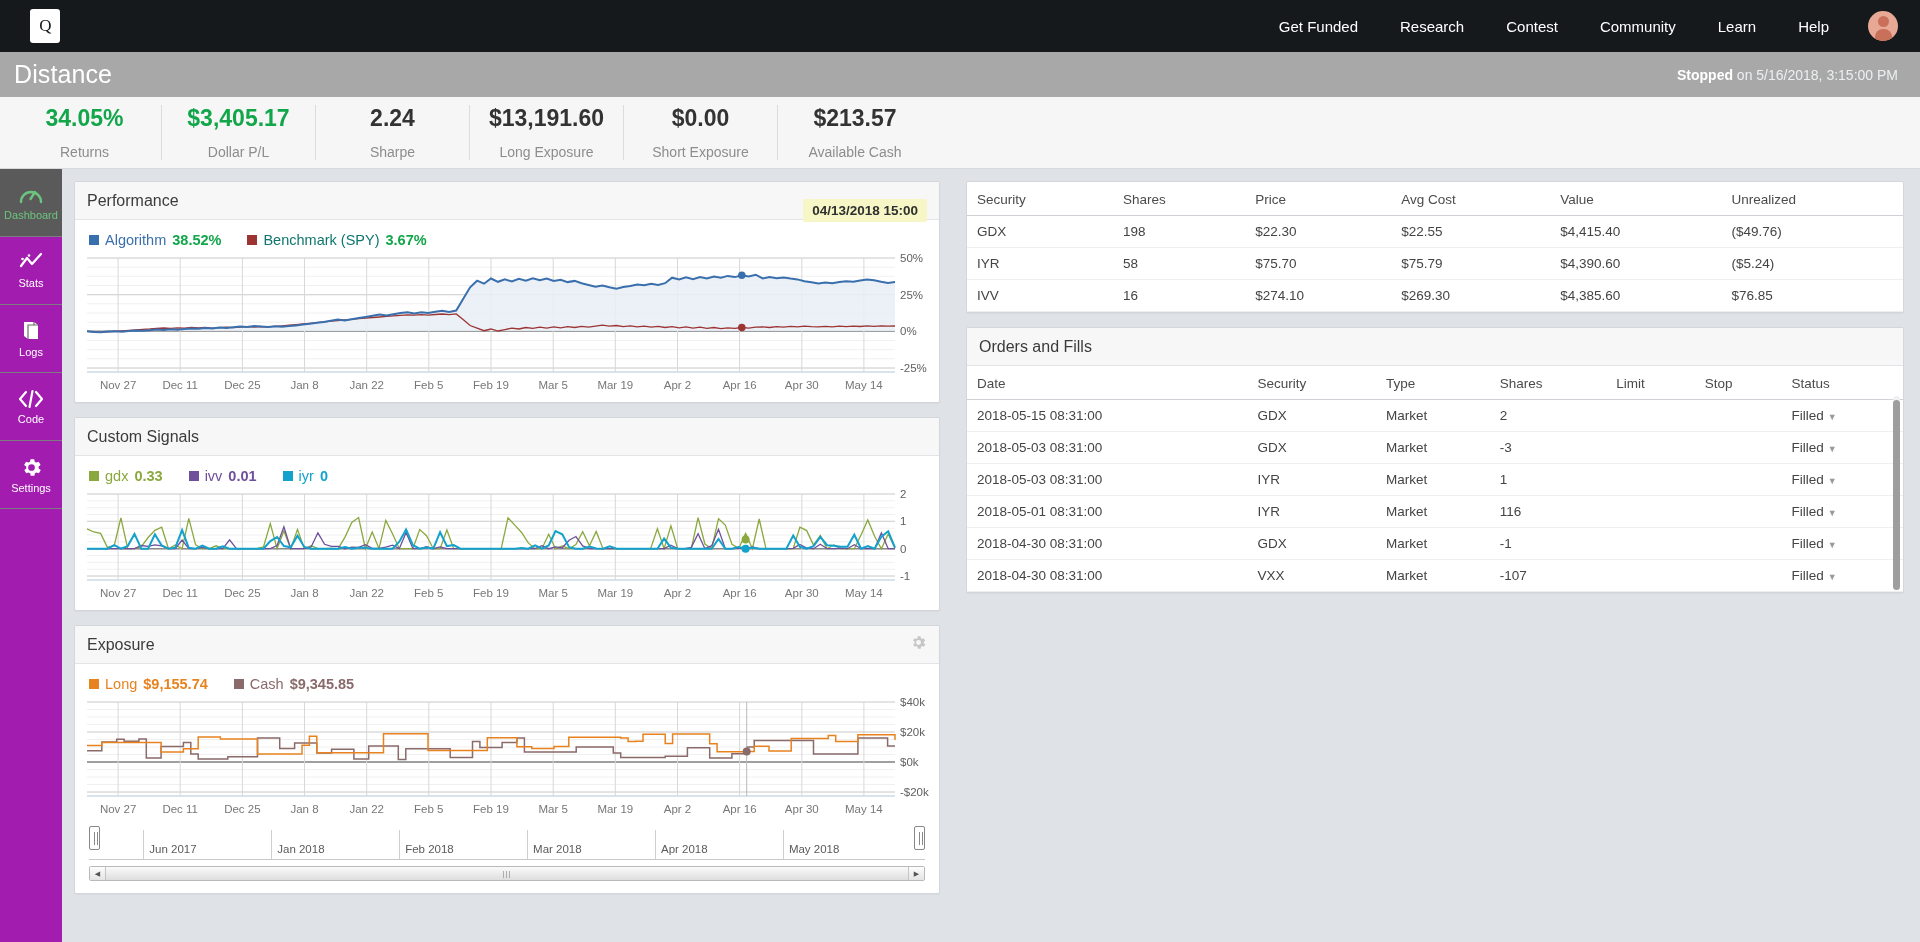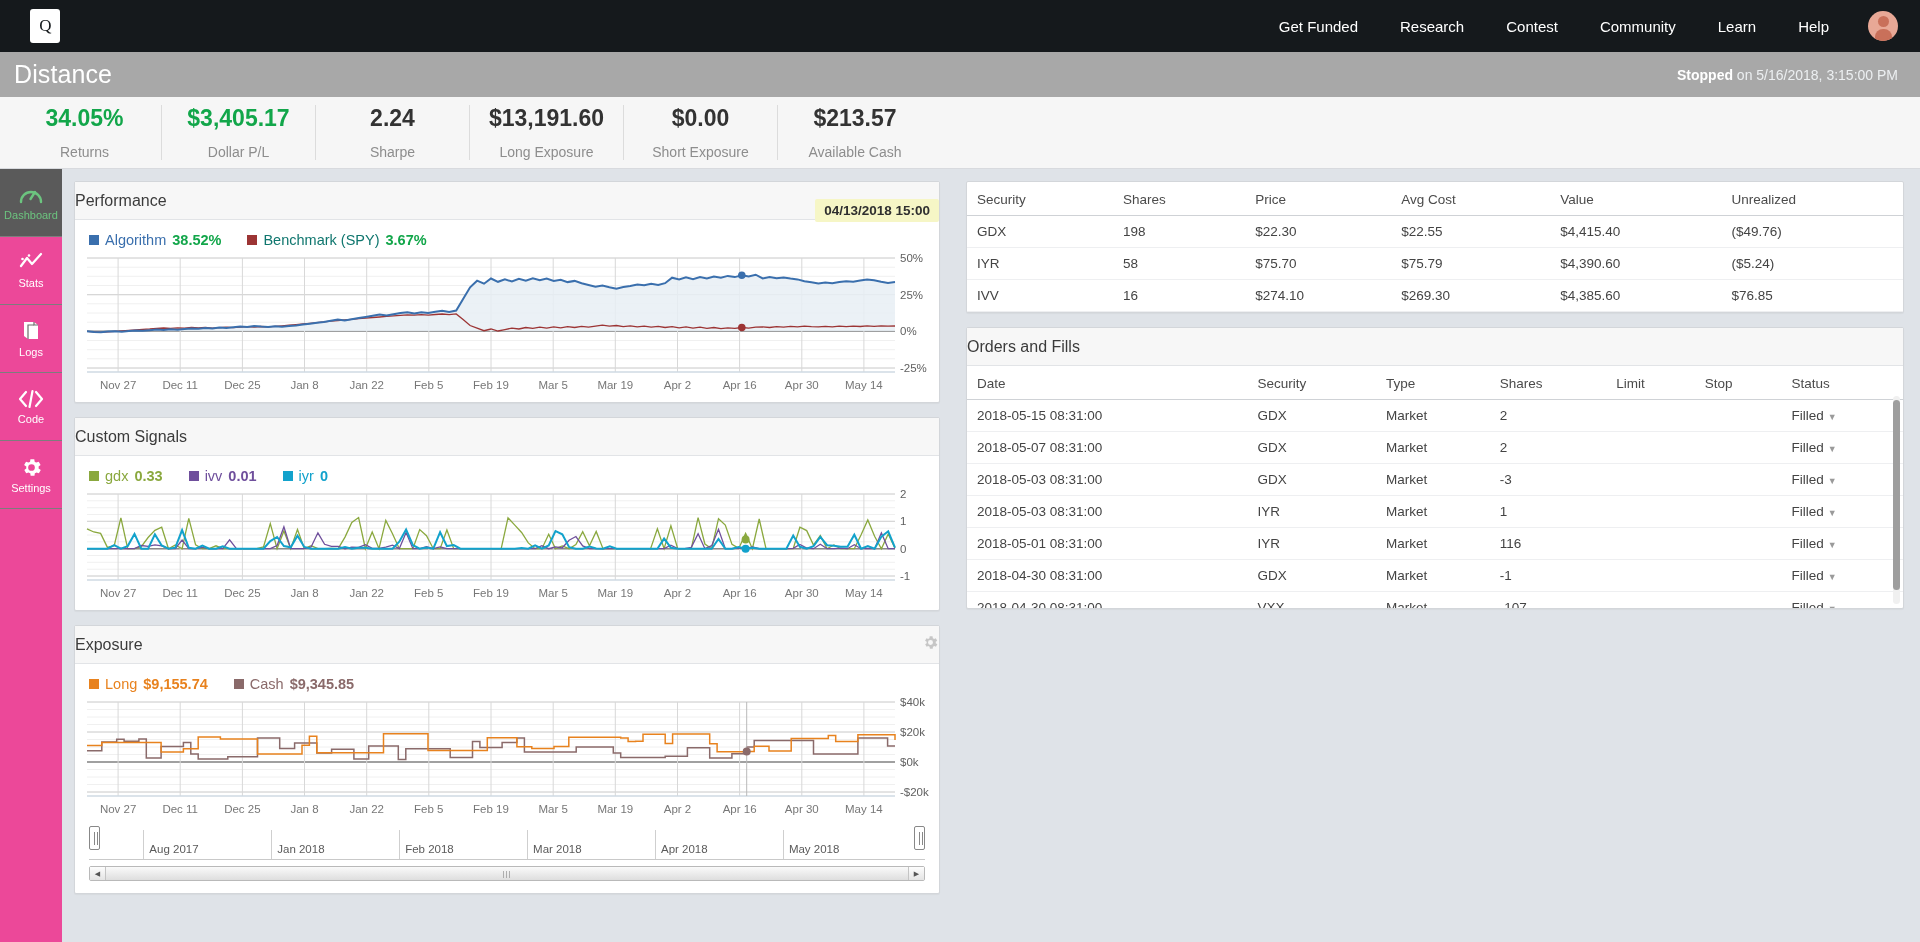--- a/index.html
+++ b/index.html
@@ -66,21 +66,21 @@
     border-right: 1px solid #dcdcdc;
   }
   .stat:last-child { border-right: 0; }
   .stat-val { font-size: 23px; font-weight: 700; color: #333; line-height: 1.15; }
   .stat-val.green { color: #12a64a; }
   .stat-lbl { font-size: 14px; color: #8d8d8d; margin-top: 12px; }
 
   
   .body-wrap { display: flex; height: 773px; }
   .sidebar {
-    width: 62px; background: #ec4899; flex: 0 0 62px;
+    width: 62px; background: #a21caf; flex: 0 0 62px;
     display: flex; flex-direction: column;
   }
   .side-item {
     height: 68px; display: flex; flex-direction: column;
     align-items: center; justify-content: center; gap: 3px;
     color: #fff; font-size: 11px; cursor: pointer;
     border-bottom: 1px solid #7d7d7d;
   }
   .side-item.active { background: #5a5a5a; color: #6cc47f; }
   .side-item svg { display: block; }
@@ -90,21 +90,21 @@
   .col-right { flex: 1; padding: 0 16px 0 14px; }
 
   
   .panel {
     background: #fff; border: 1px solid #d3d6da;
     border-radius: 2px; margin-bottom: 14px;
     box-shadow: 0 1px 1px rgba(0,0,0,.04);
   }
   .panel-head {
     height: 38px; background: #f7f7f7; border-bottom: 1px solid #e2e4e7;
-    display: flex; align-items: center; padding: 0 0;
+    display: flex; align-items: center; padding: 0 12px;
   }
   .panel-title { font-size: 16px; color: #3b3b3b; font-weight: 400; }
   .panel-count { font-size: 14px; color: #9a9a9a; margin-left: 7px; }
   .date-chip {
     margin-left: auto; background: #f6f6c6; color: #2f2f2f;
     font-size: 13.5px; font-weight: 700; padding: 4px 9px; border-radius: 2px; margin-top: 20px;
   }
   .gear-btn { margin-left: auto; cursor: pointer; opacity: .45; }
 
   
@@ -521,21 +521,21 @@
               <line x1="12" y1="100" x2="820" y2="100" stroke="#cfdae3" stroke-width="1.5"></line>
               <path d="M12 54.8 L19.4 54.8 L19.4 54.8 L26.8 54.8 L26.8 45.9 L34.2 45.9 L34.2 45.9 L41.7 45.9 L41.7 43.2 L49.1 43.2 L49.1 45.2 L56.5 45.2 L56.5 45.2 L63.9 45.2 L63.9 43.0 L71.3 43.0 L71.3 61.9 L78.7 61.9 L78.7 61.9 L86.1 61.9 L86.1 50.4 L93.5 50.4 L93.5 50.4 L101.0 50.4 L101.0 50.4 L108.4 50.4 L108.4 46.6 L115.8 46.6 L115.8 58.0 L123.2 58.0 L123.2 63.1 L130.6 63.1 L130.6 63.1 L138.0 63.1 L138.0 63.1 L145.4 63.1 L145.4 63.1 L152.8 63.1 L152.8 60.7 L160.3 60.7 L160.3 60.7 L167.7 60.7 L167.7 60.7 L175.1 60.7 L175.1 60.7 L182.5 60.7 L182.5 41.9 L189.9 41.9 L189.9 41.9 L197.3 41.9 L197.3 41.9 L204.7 41.9 L204.7 52.6 L212.1 52.6 L212.1 52.6 L219.6 52.6 L219.6 46.9 L227.0 46.9 L227.0 46.9 L234.4 46.9 L234.4 46.9 L241.8 46.9 L241.8 57.0 L249.2 57.0 L249.2 57.0 L256.6 57.0 L256.6 53.3 L264.0 53.3 L264.0 53.3 L271.4 53.3 L271.4 53.3 L278.9 53.3 L278.9 63.0 L286.3 63.0 L286.3 63.0 L293.7 63.0 L293.7 49.9 L301.1 49.9 L301.1 49.9 L308.5 49.9 L308.5 49.9 L315.9 49.9 L315.9 49.9 L323.3 49.9 L323.3 63.5 L330.8 63.5 L330.8 52.8 L338.2 52.8 L338.2 52.8 L345.6 52.8 L345.6 52.8 L353.0 52.8 L353.0 52.8 L360.4 52.8 L360.4 52.8 L367.8 52.8 L367.8 52.8 L375.2 52.8 L375.2 61.5 L382.6 61.5 L382.6 61.5 L390.1 61.5 L390.1 61.5 L397.5 61.5 L397.5 45.4 L404.9 45.4 L404.9 51.5 L412.3 51.5 L412.3 51.5 L419.7 51.5 L419.7 51.5 L427.1 51.5 L427.1 46.5 L434.5 46.5 L434.5 46.5 L441.9 46.5 L441.9 41.9 L449.4 41.9 L449.4 56.0 L456.8 56.0 L456.8 56.0 L464.2 56.0 L464.2 56.0 L471.6 56.0 L471.6 56.0 L479.0 56.0 L479.0 56.0 L486.4 56.0 L486.4 56.0 L493.8 56.0 L493.8 56.0 L501.2 56.0 L501.2 50.9 L508.7 50.9 L508.7 50.9 L516.1 50.9 L516.1 50.9 L523.5 50.9 L523.5 50.9 L530.9 50.9 L530.9 50.9 L538.3 50.9 L538.3 57.0 L545.7 57.0 L545.7 61.4 L553.1 61.4 L553.1 61.4 L560.6 61.4 L560.6 61.4 L568.0 61.4 L568.0 61.4 L575.4 61.4 L575.4 61.4 L582.8 61.4 L582.8 61.4 L590.2 61.4 L590.2 60.2 L597.6 60.2 L597.6 60.2 L605.0 60.2 L605.0 60.2 L612.4 60.2 L612.4 51.7 L619.9 51.7 L619.9 51.7 L627.3 51.7 L627.3 51.7 L634.7 51.7 L634.7 61.9 L642.1 61.9 L642.1 61.9 L649.5 61.9 L649.5 61.9 L656.9 61.9 L656.9 57.7 L664.3 57.7 L664.3 57.7 L671.7 57.7 L671.7 51.0 L679.2 51.0 L679.2 44.6 L686.6 44.6 L686.6 44.6 L694.0 44.6 L694.0 44.6 L701.4 44.6 L701.4 44.6 L708.8 44.6 L708.8 44.6 L716.2 44.6 L716.2 44.6 L723.6 44.6 L723.6 44.6 L731.0 44.6 L731.0 44.6 L738.5 44.6 L738.5 57.9 L745.9 57.9 L745.9 57.9 L753.3 57.9 L753.3 57.9 L760.7 57.9 L760.7 57.9 L768.1 57.9 L768.1 57.9 L775.5 57.9 L775.5 57.9 L782.9 57.9 L782.9 42.1 L790.3 42.1 L790.3 42.1 L797.8 42.1 L797.8 42.1 L805.2 42.1 L805.2 42.1 L812.6 42.1 L812.6 49.9 L820.0 49.9 L820.0 49.9" fill="none" stroke="#8a6a6a" stroke-width="1.5"></path>
               <path d="M12 49.5 L19.4 49.5 L19.4 49.5 L26.8 49.5 L26.8 46.5 L34.2 46.5 L34.2 46.5 L41.7 46.5 L41.7 46.5 L49.1 46.5 L49.1 46.5 L56.5 46.5 L56.5 46.5 L63.9 46.5 L63.9 46.5 L71.3 46.5 L71.3 46.5 L78.7 46.5 L78.7 46.5 L86.1 46.5 L86.1 56.0 L93.5 56.0 L93.5 56.0 L101.0 56.0 L101.0 56.0 L108.4 56.0 L108.4 52.7 L115.8 52.7 L115.8 52.7 L123.2 52.7 L123.2 40.9 L130.6 40.9 L130.6 40.9 L138.0 40.9 L138.0 40.9 L145.4 40.9 L145.4 43.0 L152.8 43.0 L152.8 43.0 L160.3 43.0 L160.3 43.0 L167.7 43.0 L167.7 43.0 L175.1 43.0 L175.1 43.0 L182.5 43.0 L182.5 58.0 L189.9 58.0 L189.9 58.0 L197.3 58.0 L197.3 58.0 L204.7 58.0 L204.7 58.0 L212.1 58.0 L212.1 58.0 L219.6 58.0 L219.6 58.0 L227.0 58.0 L227.0 49.2 L234.4 49.2 L234.4 40.3 L241.8 40.3 L241.8 56.7 L249.2 56.7 L249.2 56.7 L256.6 56.7 L256.6 56.7 L264.0 56.7 L264.0 56.7 L271.4 56.7 L271.4 56.7 L278.9 56.7 L278.9 56.7 L286.3 56.7 L286.3 56.7 L293.7 56.7 L293.7 56.7 L301.1 56.7 L301.1 56.7 L308.5 56.7 L308.5 37.7 L315.9 37.7 L315.9 37.7 L323.3 37.7 L323.3 37.7 L330.8 37.7 L330.8 37.7 L338.2 37.7 L338.2 37.7 L345.6 37.7 L345.6 37.7 L353.0 37.7 L353.0 54.6 L360.4 54.6 L360.4 54.6 L367.8 54.6 L367.8 54.6 L375.2 54.6 L375.2 54.6 L382.6 54.6 L382.6 54.6 L390.1 54.6 L390.1 54.6 L397.5 54.6 L397.5 54.6 L404.9 54.6 L404.9 54.6 L412.3 54.6 L412.3 41.8 L419.7 41.8 L419.7 41.8 L427.1 41.8 L427.1 41.8 L434.5 41.8 L434.5 41.8 L441.9 41.8 L441.9 50.8 L449.4 50.8 L449.4 50.8 L456.8 50.8 L456.8 52.4 L464.2 52.4 L464.2 52.4 L471.6 52.4 L471.6 52.4 L479.0 52.4 L479.0 50.4 L486.4 50.4 L486.4 50.4 L493.8 50.4 L493.8 41.3 L501.2 41.3 L501.2 41.3 L508.7 41.3 L508.7 41.3 L516.1 41.3 L516.1 41.3 L523.5 41.3 L523.5 41.3 L530.9 41.3 L530.9 41.3 L538.3 41.3 L538.3 41.3 L545.7 41.3 L545.7 42.0 L553.1 42.0 L553.1 45.6 L560.6 45.6 L560.6 45.3 L568.0 45.3 L568.0 38.3 L575.4 38.3 L575.4 38.3 L582.8 38.3 L582.8 38.3 L590.2 38.3 L590.2 47.4 L597.6 47.4 L597.6 38.0 L605.0 38.0 L605.0 38.0 L612.4 38.0 L612.4 38.0 L619.9 38.0 L619.9 38.0 L627.3 38.0 L627.3 38.0 L634.7 38.0 L634.7 47.7 L642.1 47.7 L642.1 55.8 L649.5 55.8 L649.5 55.8 L656.9 55.8 L656.9 55.8 L664.3 55.8 L664.3 55.8 L671.7 55.8 L671.7 55.4 L679.2 55.4 L679.2 50.3 L686.6 50.3 L686.6 50.3 L694.0 50.3 L694.0 55.0 L701.4 55.0 L701.4 55.0 L708.8 55.0 L708.8 55.0 L716.2 55.0 L716.2 42.4 L723.6 42.4 L723.6 42.4 L731.0 42.4 L731.0 42.4 L738.5 42.4 L738.5 42.4 L745.9 42.4 L745.9 42.4 L753.3 42.4 L753.3 39.5 L760.7 39.5 L760.7 45.6 L768.1 45.6 L768.1 45.6 L775.5 45.6 L775.5 45.6 L782.9 45.6 L782.9 38.8 L790.3 38.8 L790.3 38.8 L797.8 38.8 L797.8 38.8 L805.2 38.8 L805.2 38.8 L812.6 38.8 L812.6 38.8 L820.0 38.8 L820.0 43.9" fill="none" stroke="#e8821e" stroke-width="1.5"></path>
               <line x1="671.7" y1="6" x2="671.7" y2="100" stroke="#b9b9b9" stroke-width="1"></line>
               <circle cx="671.7" cy="55.4" r="4" fill="#8a6a6a"></circle>
             </svg>
           </div>
 
         <div class="navigator">
           <div class="nav-band" id="nav-band">
-              <div class="nav-tick" style="left: 6.5%;">Aug 2017</div>
+              <div class="nav-tick" style="left: 6.5%;">Jun 2017</div>
               <div class="nav-tick" style="left: 21.8%;">Jan 2018</div>
               <div class="nav-tick" style="left: 37.1%;">Feb 2018</div>
               <div class="nav-tick" style="left: 52.4%;">Mar 2018</div>
               <div class="nav-tick" style="left: 67.7%;">Apr 2018</div>
               <div class="nav-tick" style="left: 83%;">May 2018</div>
               <div class="nav-handle" style="left: 0px;"></div>
               <div class="nav-handle" style="left: calc(100% - 11px);"></div>
             </div>
           <div class="hscroll">
             <div class="hs-btn">◀</div>
@@ -610,29 +610,20 @@
                 <tr>
                   <td>2018-05-15 08:31:00</td>
                   <td>GDX</td>
                   <td>Market</td>
                   <td>2</td>
                   <td></td>
                   <td></td>
                   <td class="status-cell"><span>Filled</span><span class="caret">▼</span></td>
                 </tr>
                 <tr>
-                  <td>2018-05-07 08:31:00</td>
-                  <td>GDX</td>
-                  <td>Market</td>
-                  <td>2</td>
-                  <td></td>
-                  <td></td>
-                  <td class="status-cell"><span>Filled</span><span class="caret">▼</span></td>
-                </tr>
-                <tr>
                   <td>2018-05-03 08:31:00</td>
                   <td>GDX</td>
                   <td>Market</td>
                   <td>-3</td>
                   <td></td>
                   <td></td>
                   <td class="status-cell"><span>Filled</span><span class="caret">▼</span></td>
                 </tr>
                 <tr>
                   <td>2018-05-03 08:31:00</td>

